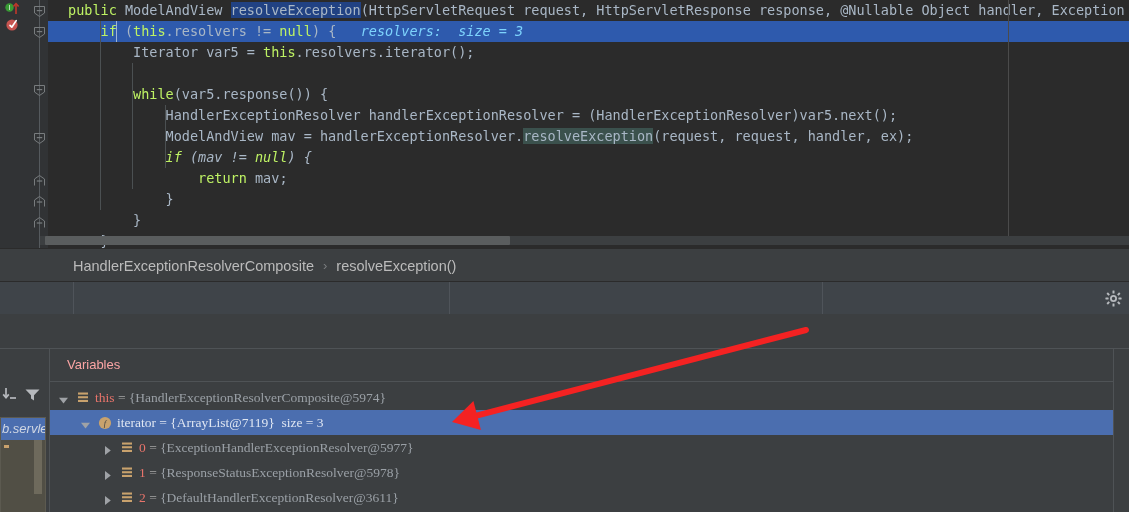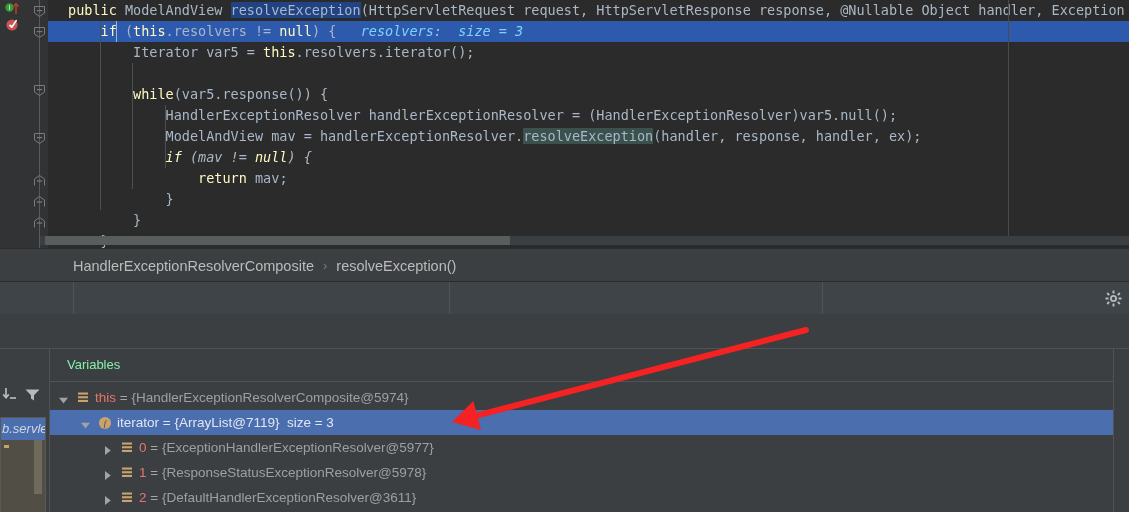--- a/index.html
+++ b/index.html
@@ -12,21 +12,21 @@
   .foldstrip{position:absolute;left:31px;top:0;width:17px;height:248px;background:#313335;}
   .foldline{position:absolute;left:39px;top:0;width:1px;height:248px;background:#555a5e;}
   .fold{position:absolute;left:33px;width:13px;height:13px;}
   .fold svg{display:block;}
   .codearea{position:absolute;left:48px;top:0;right:0;height:248px;background:#2b2b2b;}
   .rmargin{position:absolute;left:1008px;top:0;width:1px;height:240px;background:#4b4b4b;}
   .indentguide{position:absolute;width:1px;background:#4b5052;}
 
   .line{position:absolute;left:0;height:21px;line-height:21px;white-space:pre;
         font-family:"DejaVu Sans Mono","Liberation Mono",monospace;font-size:13.5px;letter-spacing:0px;}
-  .kw{color:#fef9c3;}
+  .kw{color:#bef264;}
   .tp{color:#a9b7c6;}
   .pn{color:#a9b7c6;}
   .hintv{color:#7dd3fc;font-style:italic;}
   .selword{background:#214283;color:#a9b7c6;}
   .usage{background:#3b514d;color:#a9b7c6;}
   .execline{position:absolute;left:0;top:21px;width:1129px;height:21px;background:#2f65ca;opacity:.82;}
   .execcaret{position:absolute;left:68px;top:21px;width:1px;height:21px;background:#9fb6d6;}
 
   .hscroll-track{position:absolute;left:40px;top:236px;width:1089px;height:9px;background:#3c3f41;}
   .hscroll-thumb{position:absolute;left:45px;top:236px;width:465px;height:9px;background:#5a5d5e;border-radius:1px;}
@@ -52,29 +52,29 @@
   .strip{position:absolute;left:0;top:314px;width:1129px;height:35px;background:#3c3f41;}
   .strip-sep{position:absolute;left:0;top:348px;width:1129px;height:1px;background:#4f5356;}
 
   
   .leftrail{position:absolute;left:0;top:349px;width:50px;height:163px;background:#3c3f41;}
   .rail-icons{position:absolute;left:0;top:34px;width:50px;height:28px;background:#3c3f41;}
   .rail-div{position:absolute;left:49px;top:349px;width:1px;height:163px;background:#4f5356;}
 
   .varpanel{position:absolute;left:50px;top:349px;width:1064px;height:163px;background:#3c3f41;}
   .vartab{position:absolute;left:0;top:0;width:1064px;height:32px;border-bottom:1px solid #4f5356;}
-  .vartab-label{position:absolute;left:17px;top:8px;color:#86efac;font-size:13px;}
+  .vartab-label{position:absolute;left:17px;top:8px;color:#fca5a5;font-size:13px;}
   .vartab-div{position:absolute;left:1063px;top:0;width:1px;height:32px;background:#4f5356;}
 
   .vrow{position:absolute;left:0;width:1064px;height:25px;display:flex;align-items:center;}
   .vrow.sel{background:#4b6eaf;}
   .twisty{position:absolute;width:11px;height:11px;}
   .vicon{position:absolute;width:14px;height:14px;}
   .vtext{position:absolute;white-space:pre;font-size:13.5px;
-         font-family:Liberation Sans, sans-serif;}
+         font-family:Liberation Serif, serif;}
   .n-this{color:#e8746b;}
   .n-idx{color:#e8746b;}
   .n-eq{color:#a6a6a6;}
   .n-val{color:#9aa0a6;}
   .n-val-sel{color:#dfe6f2;}
 
   .rightrail{position:absolute;left:1114px;top:349px;width:15px;height:163px;background:#3c3f41;}
   .rr-div{position:absolute;left:1113px;top:349px;width:1px;height:163px;background:#4f5356;}
 
   
@@ -115,22 +115,22 @@
     <div class="foldline"></div>
     <div class="codearea">
       <div class="execline"></div>
       <div class="execcaret"></div>
       <div id="code-lines">
           <div class="line" style="top: 0px; left: 20px;"><span class="kw">public </span><span class="tp">ModelAndView </span><span class="selword">resolveException</span><span class="tp">(HttpServletRequest request</span><span class="pn">, </span><span class="tp">HttpServletResponse response</span><span class="pn">, </span><span class="tp">@Nullable Object handler</span><span class="pn">, </span><span class="tp">Exception</span></div>
           <div class="line" style="top: 21px; left: 52.52px;"><span class="kw">if </span><span class="tp">(</span><span class="kw">this</span><span class="tp">.resolvers != </span><span class="kw">null</span><span class="tp">) {</span><span class="hintv">   resolvers:  size = 3</span></div>
           <div class="line" style="top: 42px; left: 85.04px;"><span class="tp">Iterator var5 = </span><span class="kw">this</span><span class="tp">.resolvers.iterator();</span></div>
           <div class="line" style="top: 63px; left: 20px;"></div>
           <div class="line" style="top: 84px; left: 85.04px;"><span class="kw">while</span><span class="tp">(var5.response()) {</span></div>
-          <div class="line" style="top: 105px; left: 117.56px;"><span class="tp">HandlerExceptionResolver handlerExceptionResolver = (HandlerExceptionResolver)var5.null()</span><span class="pn">;</span></div>
-          <div class="line" style="top: 126px; left: 117.56px;"><span class="tp">ModelAndView mav = handlerExceptionResolver.</span><span class="usage">resolveException</span><span class="tp">(handler, response, handler, ex)</span><span class="pn">;</span></div>
+          <div class="line" style="top: 105px; left: 117.56px;"><span class="tp">HandlerExceptionResolver handlerExceptionResolver = (HandlerExceptionResolver)var5.next()</span><span class="pn">;</span></div>
+          <div class="line" style="top: 126px; left: 117.56px;"><span class="tp">ModelAndView mav = handlerExceptionResolver.</span><span class="usage">resolveException</span><span class="tp">(request, request, handler, ex)</span><span class="pn">;</span></div>
           <div class="line" style="top: 147px; left: 117.56px; font-style: italic;"><span class="kw">if </span><span class="tp">(mav != </span><span class="kw">null</span><span class="tp">) {</span></div>
           <div class="line" style="top: 168px; left: 150.08px;"><span class="kw">return </span><span class="tp">mav</span><span class="pn">;</span></div>
           <div class="line" style="top: 189px; left: 117.56px;"><span class="tp">}</span></div>
           <div class="line" style="top: 210px; left: 85.04px;"><span class="tp">}</span></div>
           <div class="line" style="top: 231px; left: 52.52px;"><span class="tp">}</span></div>
         </div>
     <div class="indentguide" style="left: 51.52px; top: 21px; height: 189px;"></div>
         <div class="indentguide" style="left: 84.04px; top: 63px; height: 126px;"></div>
         <div class="indentguide" style="left: 116.56px; top: 105px; height: 63px;"></div>
       </div>

